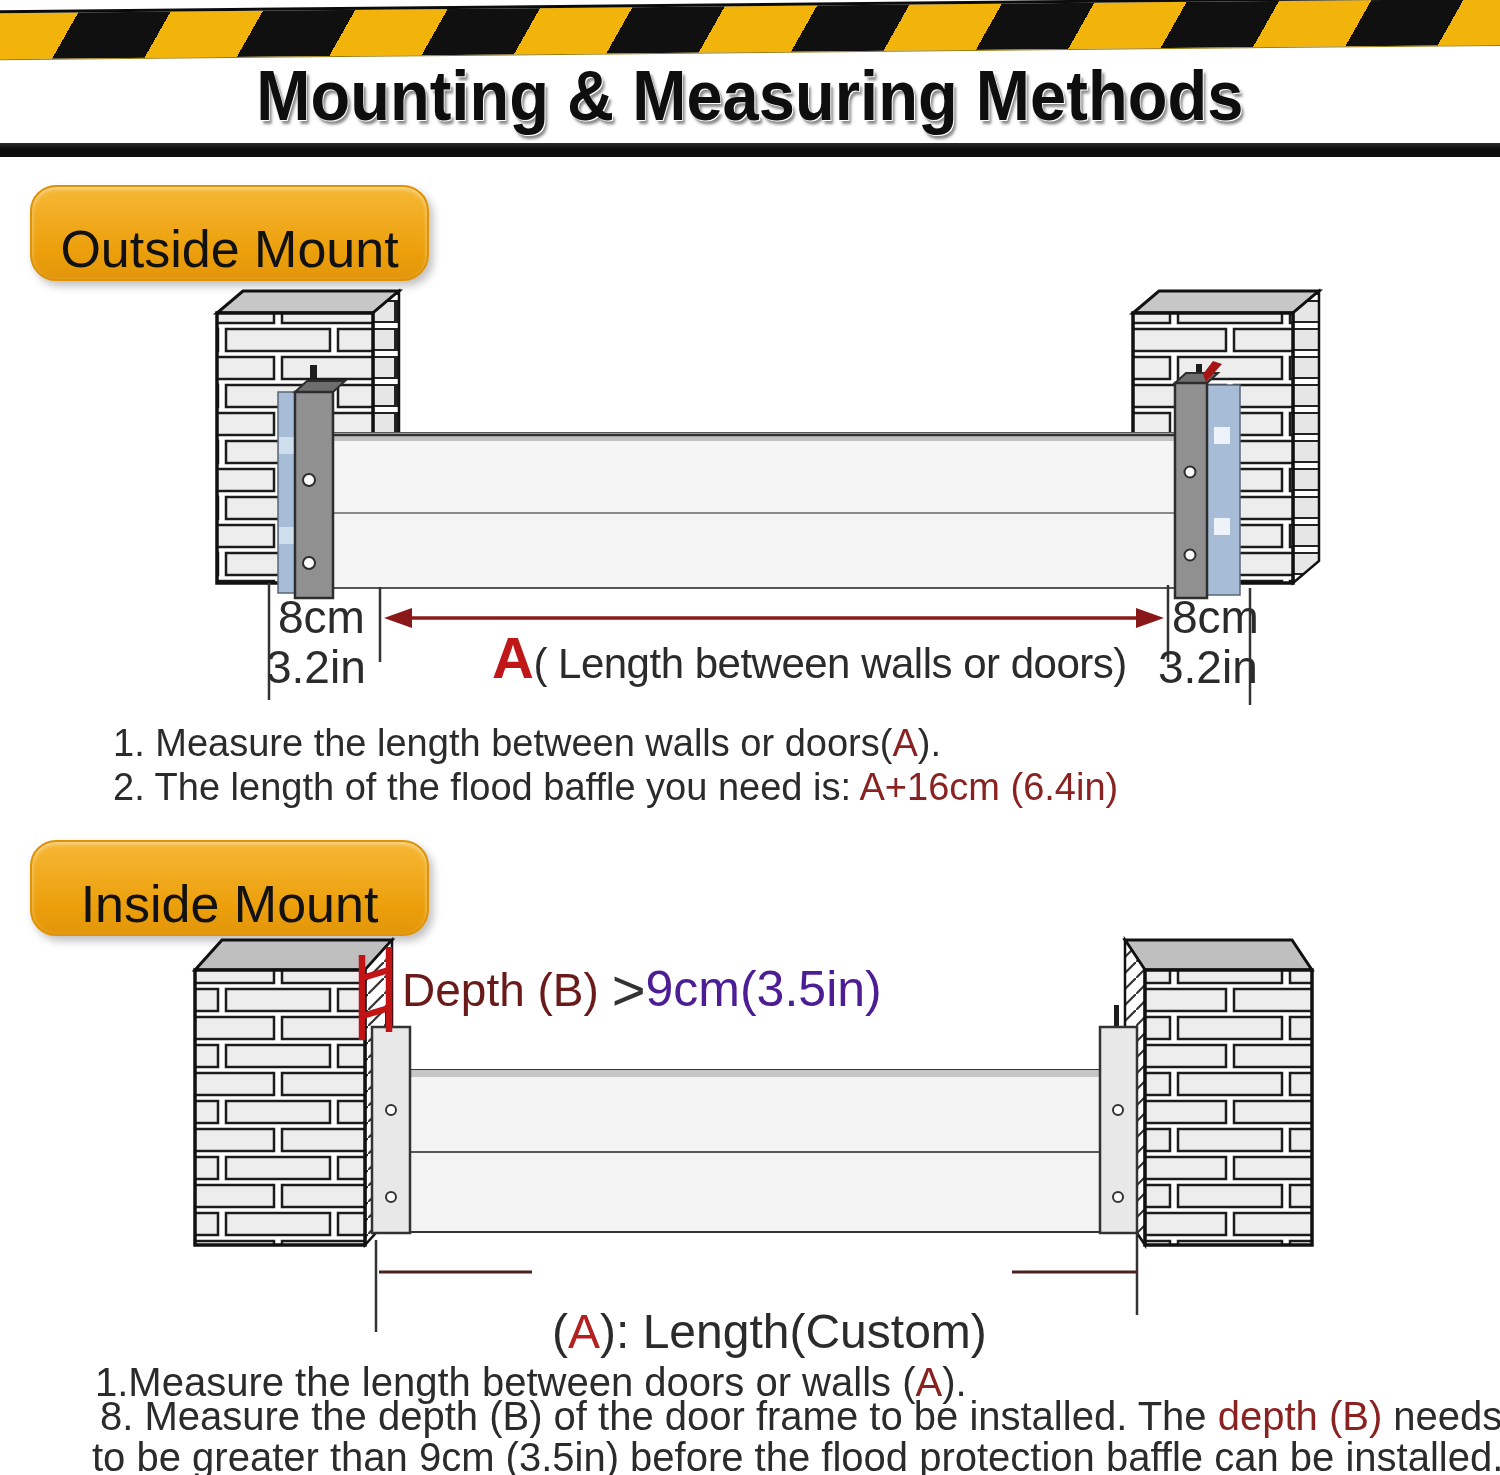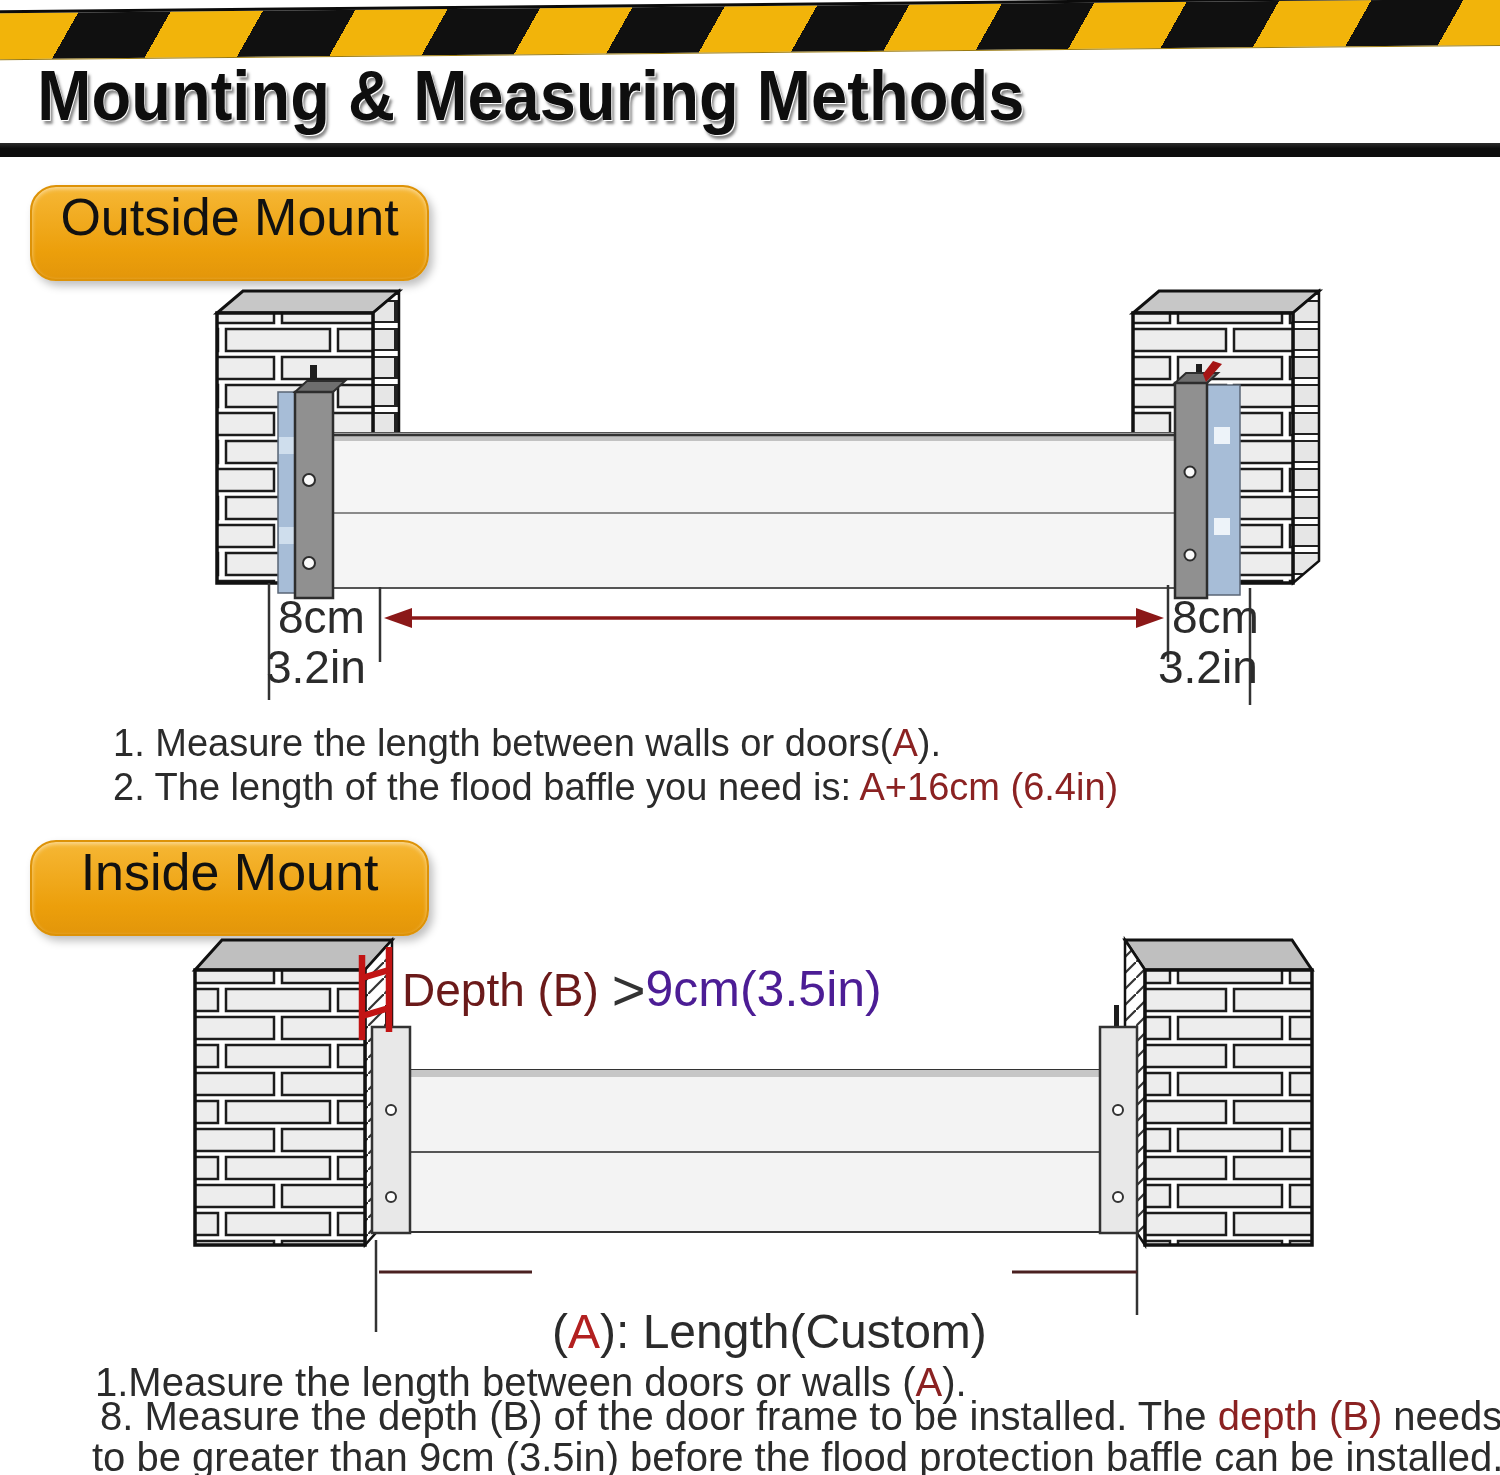--- a/index.html
+++ b/index.html
@@ -5,33 +5,33 @@
   html,body{margin:0;padding:0;background:#ffffff;}
   #page{position:relative;width:1500px;height:1475px;background:#ffffff;overflow:hidden;
         font-family:"Liberation Sans",sans-serif;color:#2e2e2e;}
 
   
   .tape-wrap{position:absolute;top:0;left:0;width:1500px;height:62px;overflow:hidden;}
   .tape{position:absolute;top:3px;left:-14px;width:1544px;height:46px;
         transform:rotate(-0.55deg);
         background:repeating-linear-gradient(120deg,#F2B40A 0 80px,#101010 80px 160px);
         border-top:3px solid #0b0b0b;border-bottom:1px solid #9a7a10;}
-  .title-band{position:absolute;top:46px;left:0;width:1500px;height:100px;text-align:left;}
+  .title-band{position:absolute;top:46px;left:0;width:1500px;height:100px;text-align:center;}
   .title-band .t{display:inline-block;font-size:70px;font-weight:bold;letter-spacing:0px;
         transform:scaleX(.93);color:#0e0e0e;line-height:100px;white-space:nowrap;
         text-shadow:1px 1px 0 #ffffff,3px 4px 3px rgba(40,40,40,.55);}
   .dark-bar{position:absolute;top:143px;left:0;width:1500px;height:14px;
         background:linear-gradient(180deg,#2c2c2c,#0d0d0d 40%,#0d0d0d);}
 
   
   .badge{position:absolute;left:30px;width:395px;height:92px;border-radius:26px;
         background:linear-gradient(180deg,#F6B735,#EC9F0B 70%,#E3960A);
         border:2px solid #DD9207;
         box-shadow:4px 5px 8px rgba(0,0,0,.25), inset 0 2px 4px rgba(255,255,255,.5);
-        display:flex;align-items:flex-start;justify-content:center;
+        display:flex;align-items:flex-end;justify-content:center;
         font-size:52px;color:#111;white-space:nowrap;}
   #badge-outside{top:185px;}
   #badge-inside{top:840px;}
 
   
   .diag{position:absolute;left:0;}
   #svg-outside{top:270px;}
   #svg-inside{top:930px;}
 
   
@@ -149,20 +149,23 @@
       <line x1="402" y1="348" x2="1146" y2="348" stroke="#8B1818" stroke-width="3.5"></line>
       <polygon points="384,348 412,338 412,358" fill="#8B1818"></polygon>
       <polygon points="1164,348 1136,338 1136,358" fill="#8B1818"></polygon>
     </g>
   </svg>
 
   <div class="lbl" id="lbl-8cm-left">8cm</div>
   <div class="lbl" id="lbl-32in-left">3.2in</div>
   <div class="lbl" id="lbl-8cm-right">8cm</div>
   <div class="lbl" id="lbl-32in-right">3.2in</div>
+  <div class="lbl" id="lbl-span">
+    <span class="red-a">A</span><span>( Length between walls or doors)</span>
+  </div>
 
   <div class="lbl steps" id="os-step1">
     <span>1. Measure the length between walls or doors(</span><span class="maroon">A</span><span>).</span>
   </div>
   <div class="lbl steps" id="os-step2">
     <span>2. The length of the flood baffle you need is: </span><span class="maroon">A+16cm (6.4in)</span>
   </div>
 
   <div class="badge" id="badge-inside">
     <span>Inside Mount</span>

